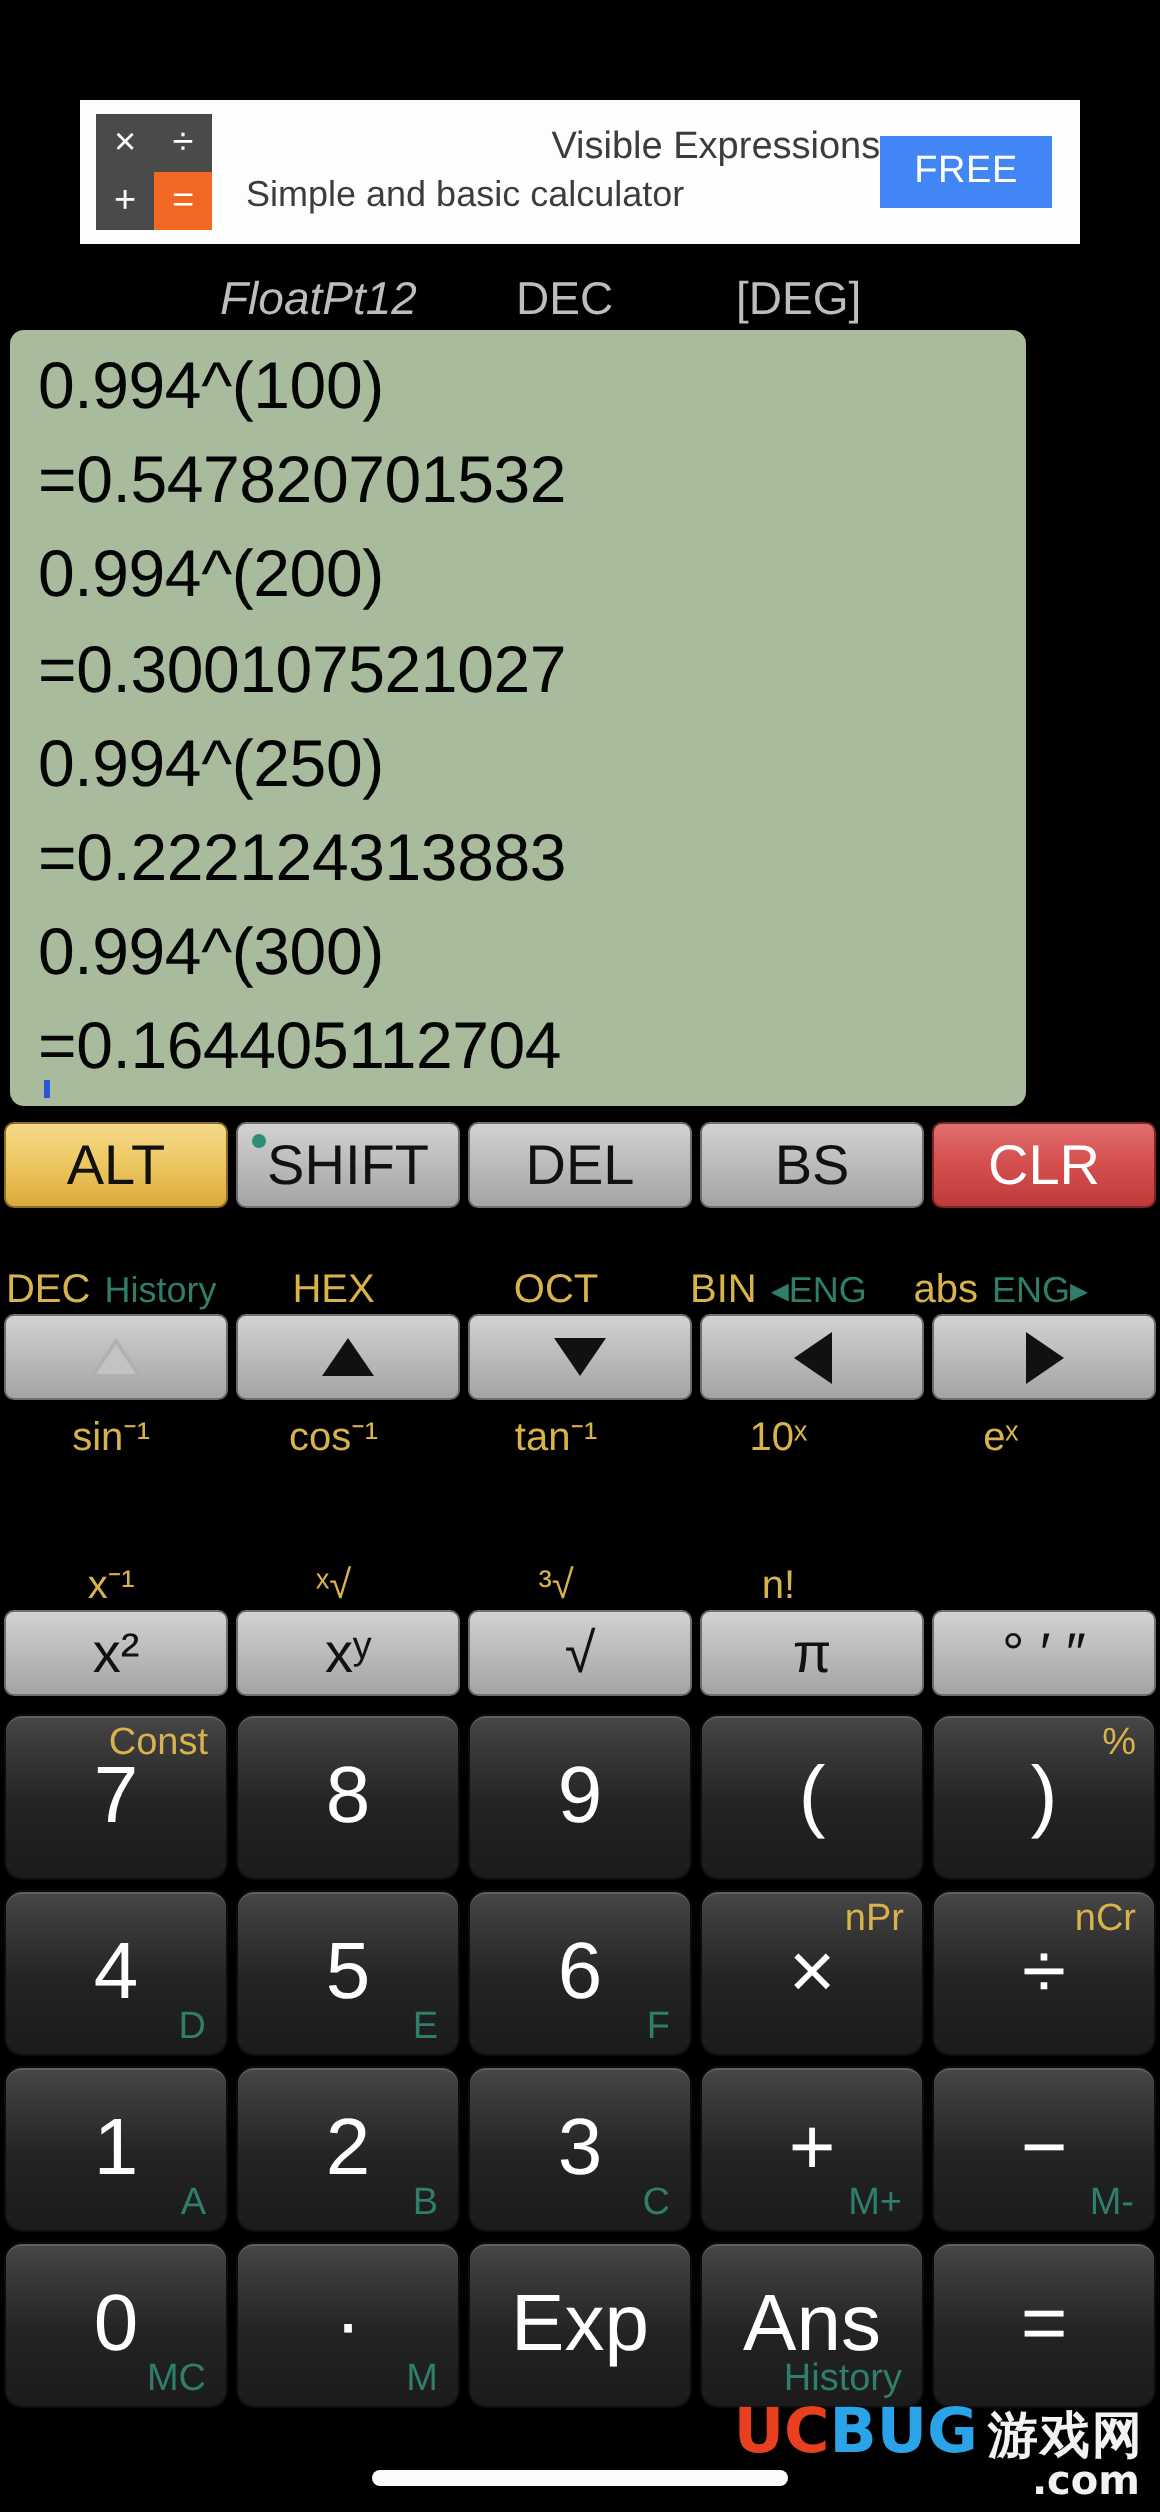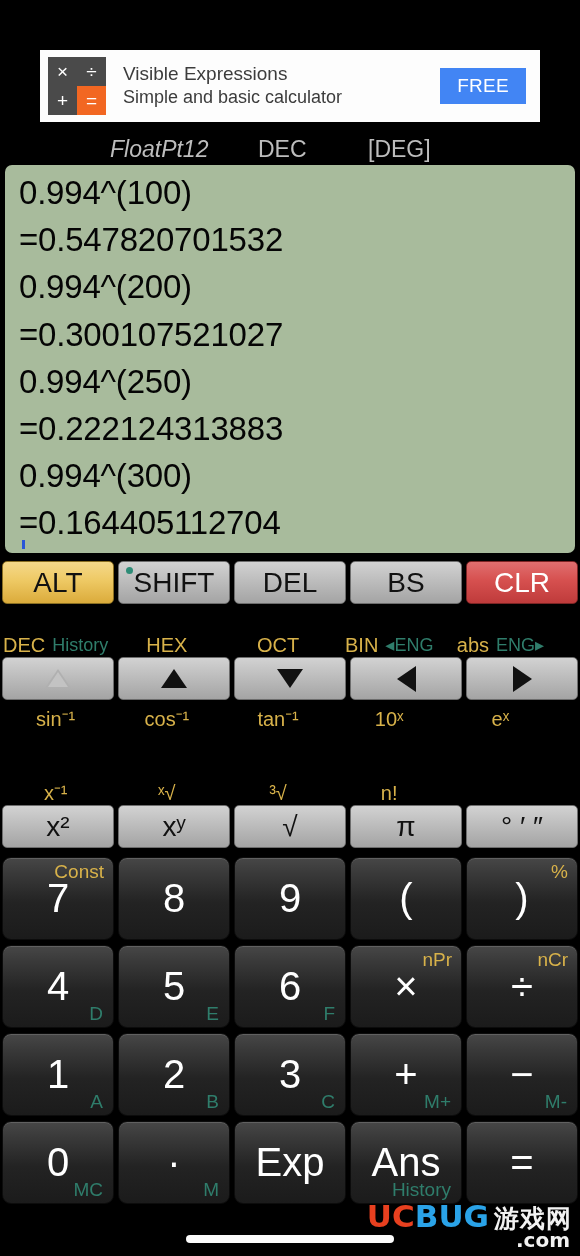--- a/index.html
+++ b/index.html
@@ -24,21 +24,21 @@
     display: grid; grid-template-columns: 1fr 1fr; grid-template-rows: 1fr 1fr;
     flex: 0 0 auto;
   }
   .ad-icon div {
     background: #4a4a4a; color: #fff;
     display: flex; align-items: center; justify-content: center;
     font-size: 19px; line-height: 1;
   }
   .ad-icon div.accent { background: #f26722; }
   .ad-text { margin-left: 17px; flex: 1 1 auto; min-width: 0; }
-  .ad-title { font-size: 19px; color: #3c3c3c; line-height: 1.25; white-space: nowrap; }
+  .ad-title { font-size: 19px; color: #3c3c3c; line-height: 1.25; white-space: nowrap; text-align: right; }
   .ad-sub { font-size: 18px; color: #3c3c3c; line-height: 1.3; white-space: nowrap; }
   .ad-cta {
     margin-right: 14px; flex: 0 0 auto;
     background: #4285f4; color: #fff;
     font-size: 19px; padding: 7px 17px;
     letter-spacing: .3px;
   }
 
   
   .statusbar {
@@ -47,21 +47,21 @@
     display: flex; align-items: center;
   }
   .statusbar span { position: absolute; white-space: nowrap; }
   .st-fmt   { left: 110px; font-style: italic; }
   .st-base  { left: 258px; }
   .st-angle { left: 368px; }
 
   
   .display {
     position: absolute; left: 5px; top: 165px;
-    width: 570px; height: 388px;
+    width: 508px; height: 388px;
     background: #a8bb9c;
     border-radius: 7px;
     padding: 4px 0 0 14px;
     overflow: hidden;
   }
   .display-line {
     font-size: 33px; color: #050505;
     line-height: 47.2px;
     white-space: nowrap;
     letter-spacing: -0.2px;

